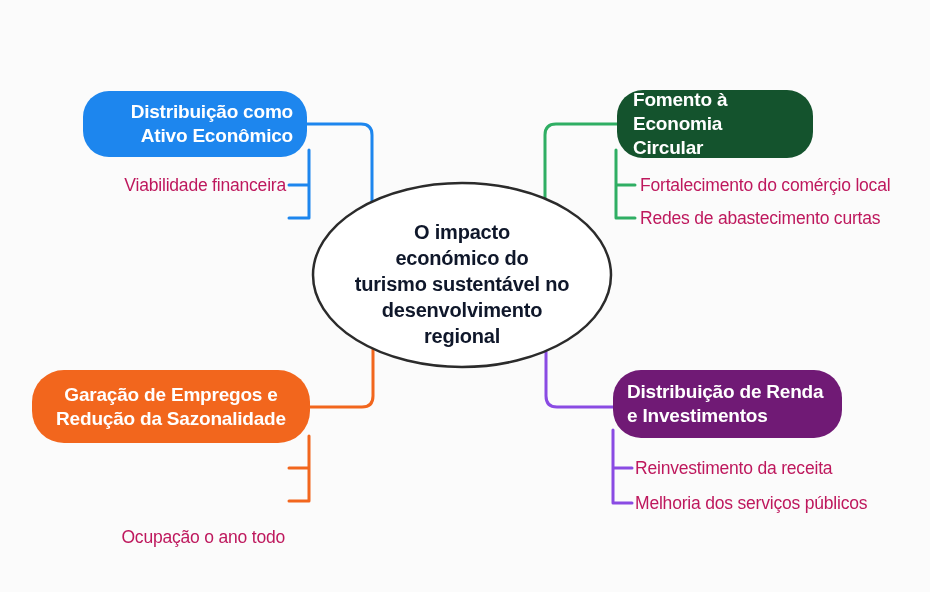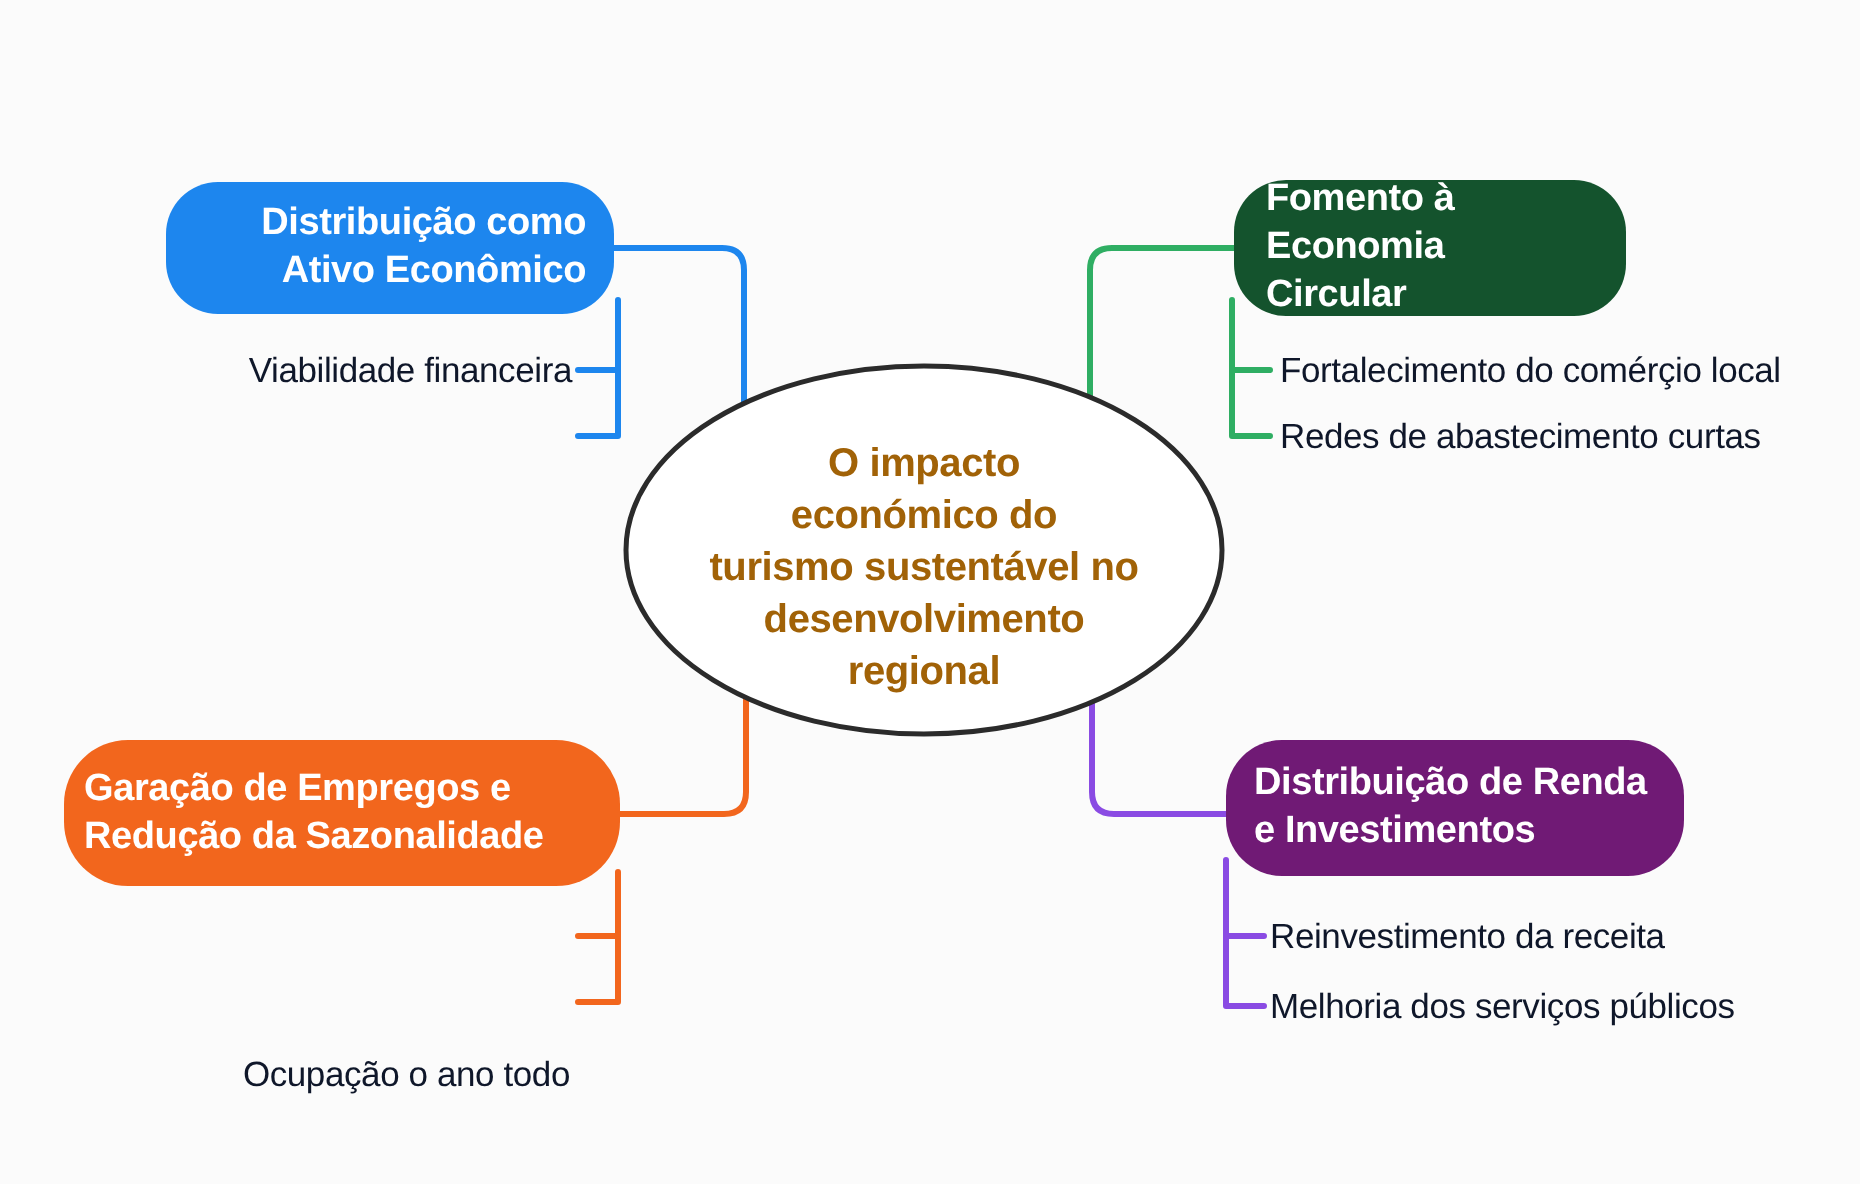--- a/index.html
+++ b/index.html
@@ -30,21 +30,21 @@
 
   .center-text {
     position: absolute;
     left: 322px;
     top: 219px;
     width: 280px;
     text-align: center;
     font-size: 20px;
     font-weight: 700;
     line-height: 26px;
-    color: #a16207;
+    color: #0f172a;
     white-space: pre-line;
     letter-spacing: -0.2px;
   }
 
   .node {
     position: absolute;
     display: flex;
     align-items: center;
     color: #ffffff;
     font-weight: 700;
@@ -60,34 +60,34 @@
     text-align: right; justify-content: flex-end;
   }
   .node-green {
     left: 617px; top: 90px; width: 196px; height: 68px;
     border-radius: 26px; padding: 0 16px;
     text-align: left; justify-content: flex-start;
   }
   .node-orange {
     left: 32px; top: 370px; width: 278px; height: 73px;
     border-radius: 32px; padding: 0 10px;
-    text-align: left; justify-content: center;
+    text-align: center; justify-content: center;
   }
   .node-purple {
     left: 613px; top: 370px; width: 229px; height: 68px;
     border-radius: 28px; padding: 0 14px;
     text-align: left; justify-content: flex-start;
   }
 
   .leaf {
     position: absolute;
     height: 22px;
     line-height: 22px;
     font-size: 17.5px;
-    color: #0f172a;
+    color: #be185d;
     white-space: nowrap;
     letter-spacing: -0.2px;
   }
   .leaf.align-right { text-align: right; }
 </style>
 </head>
 <body>
 
 <div class="canvas" style="background-color: rgb(251, 251, 251);">
 

